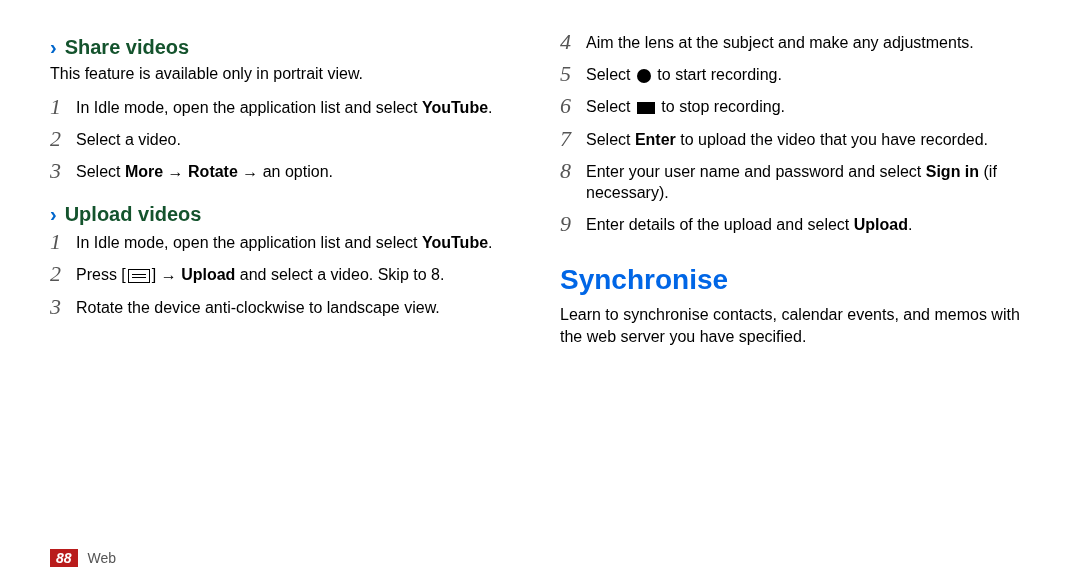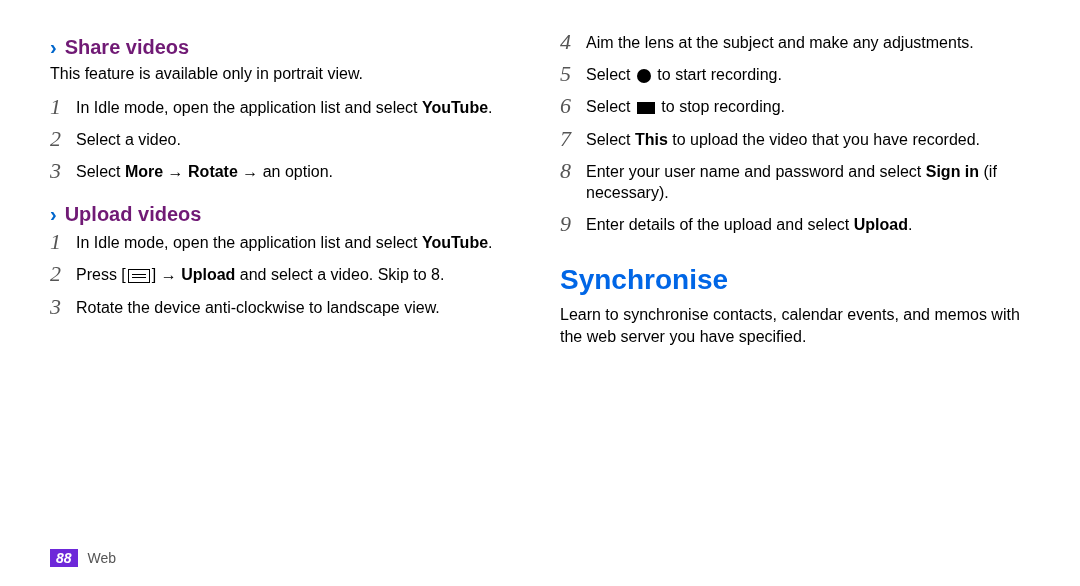--- a/index.html
+++ b/index.html
@@ -31,21 +31,21 @@
   }
   .subhead {
     font-size: 20px;
     font-weight: bold;
     margin-bottom: 4px;
     margin-top: 6px;
     display: flex;
     align-items: center;
   }
   .subhead-text {
-    color: #701a75;
+    color: #14532d;
   }
   .intro {
     font-size: 16px;
     margin-bottom: 10px;
     line-height: 1.35;
   }
   .step {
     display: flex;
     align-items: flex-start;
     margin-bottom: 8px;
@@ -141,21 +141,21 @@
     font-size: 16px;
     line-height: 1.35;
   }
   .footer {
     position: absolute;
     bottom: 20px;
     left: 50px;
     font-size: 14px;
   }
   .footer .pg {
-    background: #6d28d9;
+    background: #b91c1c;
     color: #fff;
     padding: 1px 6px;
     font-style: italic;
     font-weight: bold;
     margin-right: 6px;
   }
   .footer .label {
     color: #555;
   }
   .upload-head {
@@ -236,21 +236,21 @@
     <div class="step">
       <div class="step-num">6</div>
       <div class="step-body">
         <span>Select </span><span class="icon-square"></span><span> to stop recording.</span>
       </div>
     </div>
 
     <div class="step">
       <div class="step-num">7</div>
       <div class="step-body">
-        <span>Select </span><span class="bold">This</span><span> to upload the video that you have recorded.</span>
+        <span>Select </span><span class="bold">Enter</span><span> to upload the video that you have recorded.</span>
       </div>
     </div>
 
     <div class="step">
       <div class="step-num">8</div>
       <div class="step-body">
         <span>Enter your user name and password and select </span><span class="bold">Sign in</span><span> (if necessary).</span>
       </div>
     </div>
 

